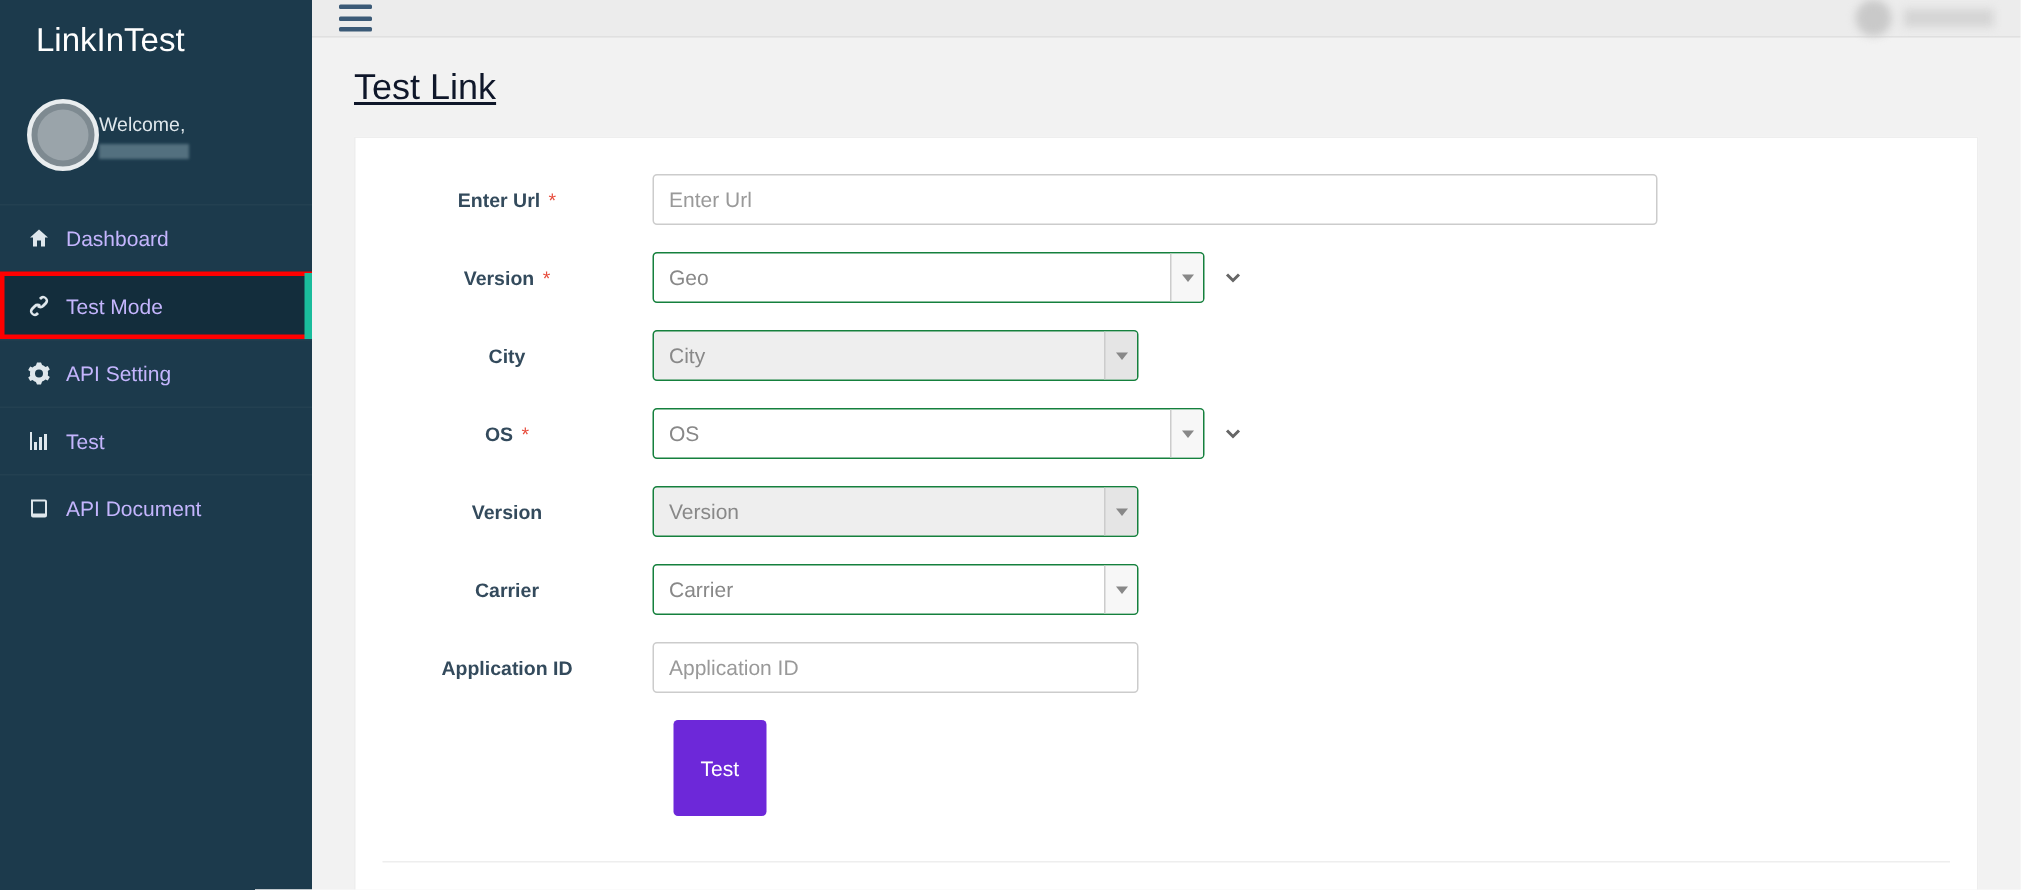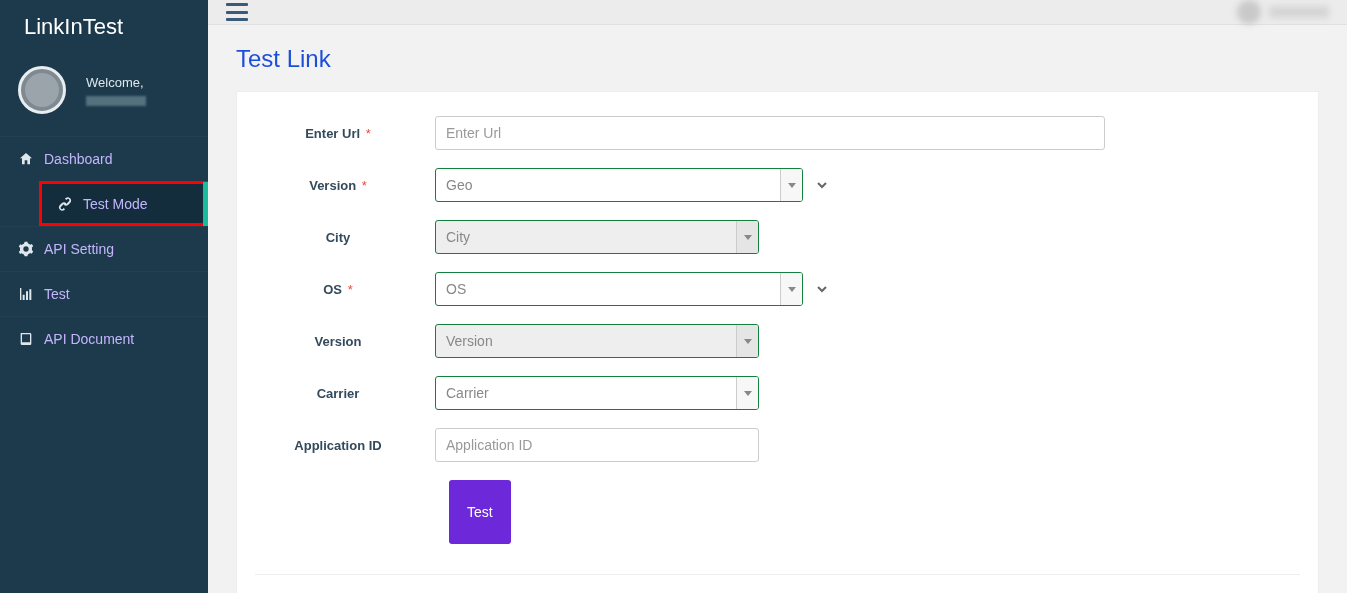--- a/index.html
+++ b/index.html
@@ -2,43 +2,43 @@
 <html><head>
 <meta charset="utf-8">
 <style>
   * { box-sizing: border-box; margin: 0; padding: 0; }
   html, body { height: 100%; font-family: "Helvetica Neue", Helvetica, Arial, sans-serif; font-size: 14px; color: #333; }
   body { display: flex; background: #f0f0f0; }
 
   
   .sidebar { width: 208px; background: #1c3a4c; color: #dfe7ec; display: flex; flex-direction: column; flex-shrink: 0; min-height: 593px; }
   .brand { padding: 14px 18px 14px 24px; font-size: 22px; color: #fff; font-weight: 400; }
-  .profile { display: flex; align-items: center; padding: 12px 18px 22px 18px; gap: 20px; }
+  .profile { display: flex; align-items: center; padding: 12px 18px 22px 18px; gap: 0; }
   .avatar-ring { width: 48px; height: 48px; border-radius: 50%; border: 3px solid #e9edef; display: flex; align-items: center; justify-content: center; background: #7e8a91;}
   .avatar-placeholder { width: 34px; height: 34px; border-radius: 50%; background: #9aa4aa; }
   .welcome-text { font-size: 13px; color: #dfe7ec; line-height: 1.4; }
   .welcome-name { width: 60px; height: 10px; background: #53707f; margin-top: 4px; filter: blur(1px);}
   .nav { list-style: none; }
   .nav-item { display: flex; align-items: center; gap: 10px; padding: 14px 18px; font-size: 14px; color: #c4b5fd; border-top: 1px solid rgba(255,255,255,0.03); cursor: pointer; }
-  .nav-item.active { background: #132d3c; position: relative; outline: 3px solid #ff0000; outline-offset: -3px; margin-left: 39px;}
+  .nav-item.active { background: #132d3c; position: relative; outline: 3px solid #ff0000; outline-offset: -3px;}
   .nav-item.active::after { content: ""; position: absolute; right: 0; top: 0; bottom: 0; width: 5px; background: #1abc9c; }
   .nav-icon { width: 16px; height: 16px; display: inline-flex; align-items: center; justify-content: center; color: #dfe7ec; }
   .nav-icon svg { width: 16px; height: 16px; fill: currentColor; }
 
   
   .main { flex: 1; display: flex; flex-direction: column; min-height: 593px; background: #f2f2f2;}
   .topbar { height: 54px; background: #ececec; border-bottom: 1px solid #e0e0e0; display: flex; align-items: center; justify-content: space-between; padding: 0 18px; }
   .hamburger { width: 22px; height: 18px; display: flex; flex-direction: column; justify-content: space-between; cursor: pointer; }
   .hamburger span { height: 3px; background: #3b5a77; border-radius: 1px; display: block;}
   .user-corner { display: flex; align-items: center; gap: 8px; filter: blur(3px); }
   .user-circle { width: 24px; height: 24px; border-radius: 50%; background: #c9c9c9; }
   .user-blob { width: 60px; height: 12px; background: #d5d5d5; }
 
   .page { padding: 20px 28px; }
-  .page-title { font-size: 24px; font-weight: 400; color: #1d4ed8; margin-bottom: 18px; }
+  .page-title { font-size: 24px; font-weight: 400; color: #0f172a; margin-bottom: 18px; text-decoration: underline; }
   .panel { background: #fff; padding: 24px 18px 40px 18px; border: 1px solid #eee;}
 
   .form-row { display: flex; align-items: center; margin-bottom: 18px; }
   .form-label { flex: 0 0 180px; text-align: center; padding-right: 14px; font-size: 13px; font-weight: 600; color: #334a5c; }
   .req { color: #e74c3c; font-weight: normal; margin-left: 2px;}
   .form-control-wrap { flex: 0 0 auto; display: flex; align-items: center; gap: 12px; }
 
   .text-input { width: 670px; height: 34px; border: 1px solid #ccc; border-radius: 3px; padding: 0 10px; font-size: 14px; color: #555; }
   .text-input::placeholder { color: #999; }
 

